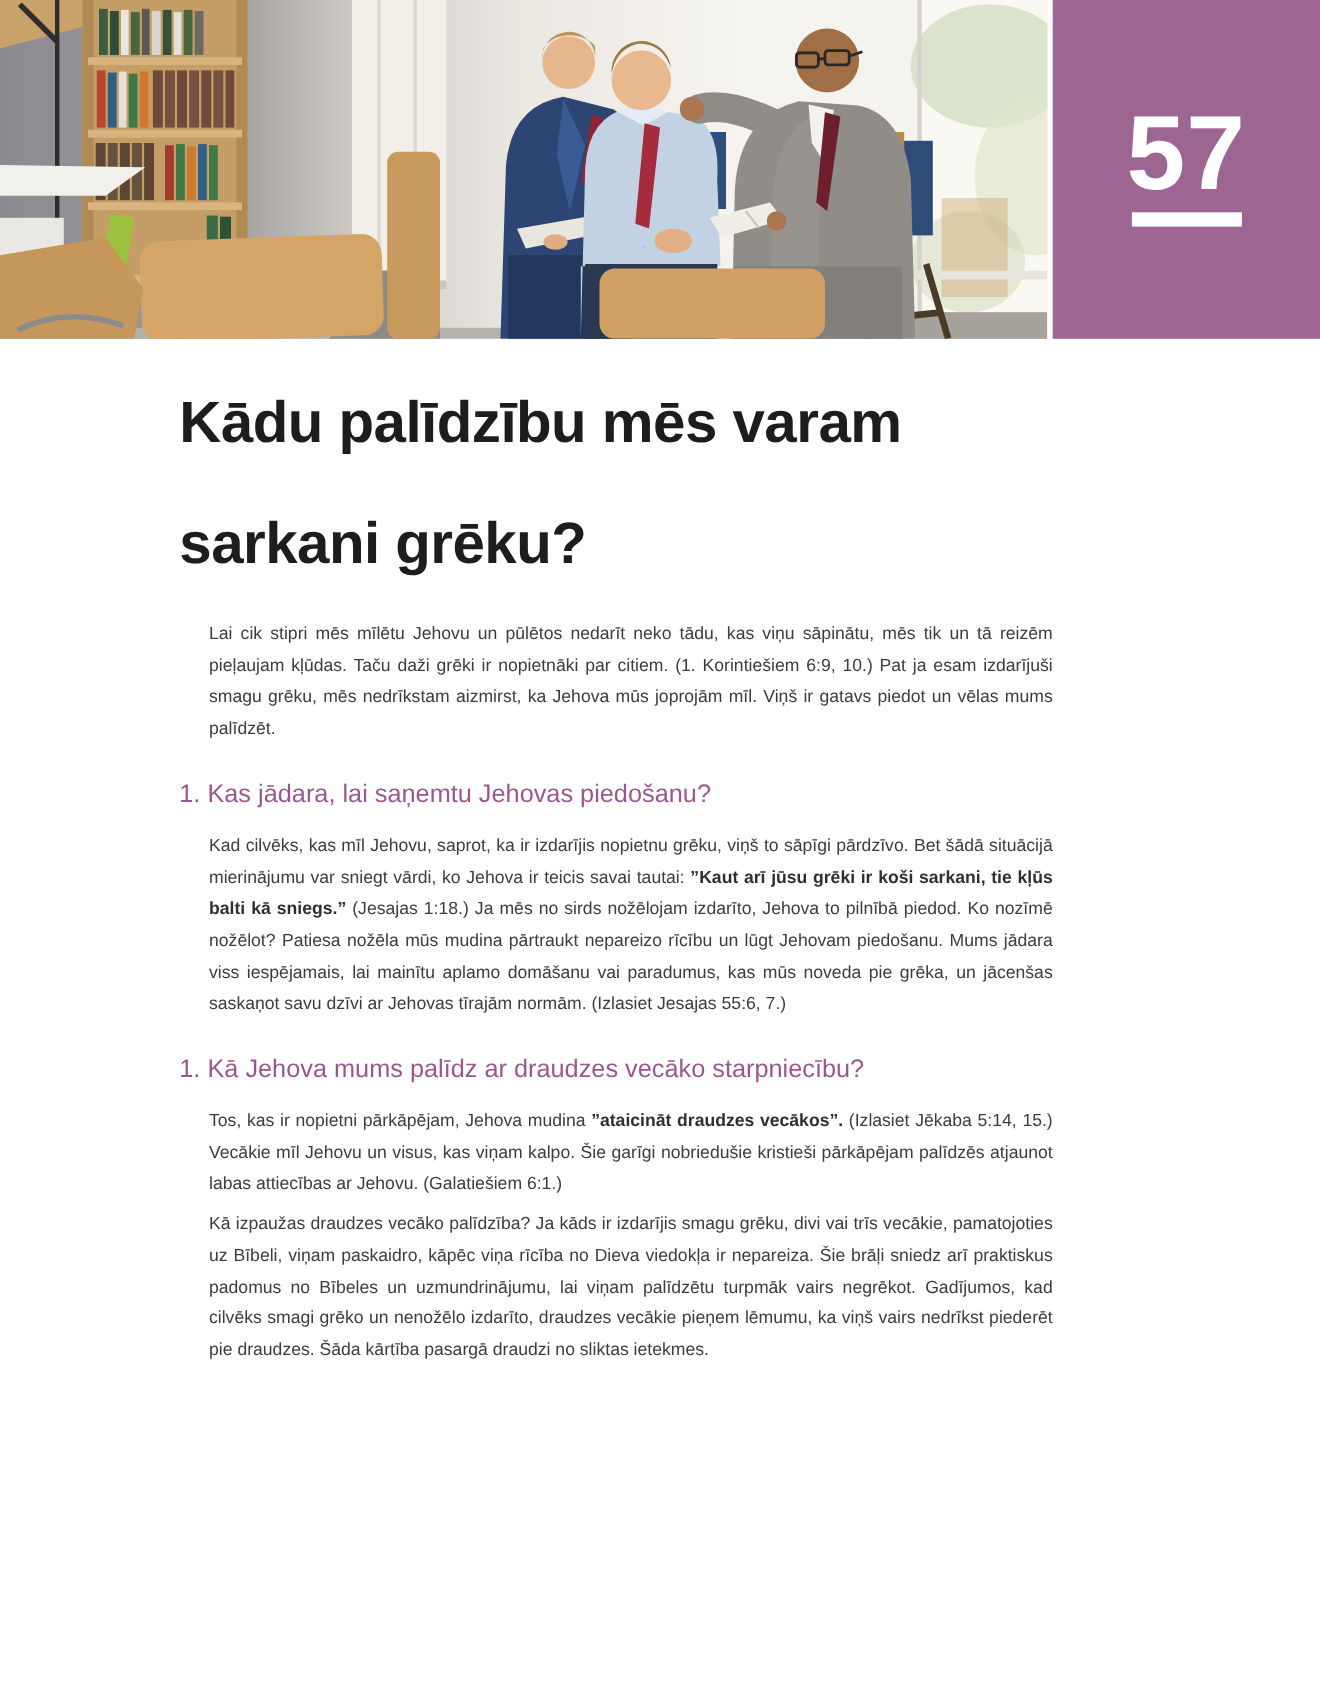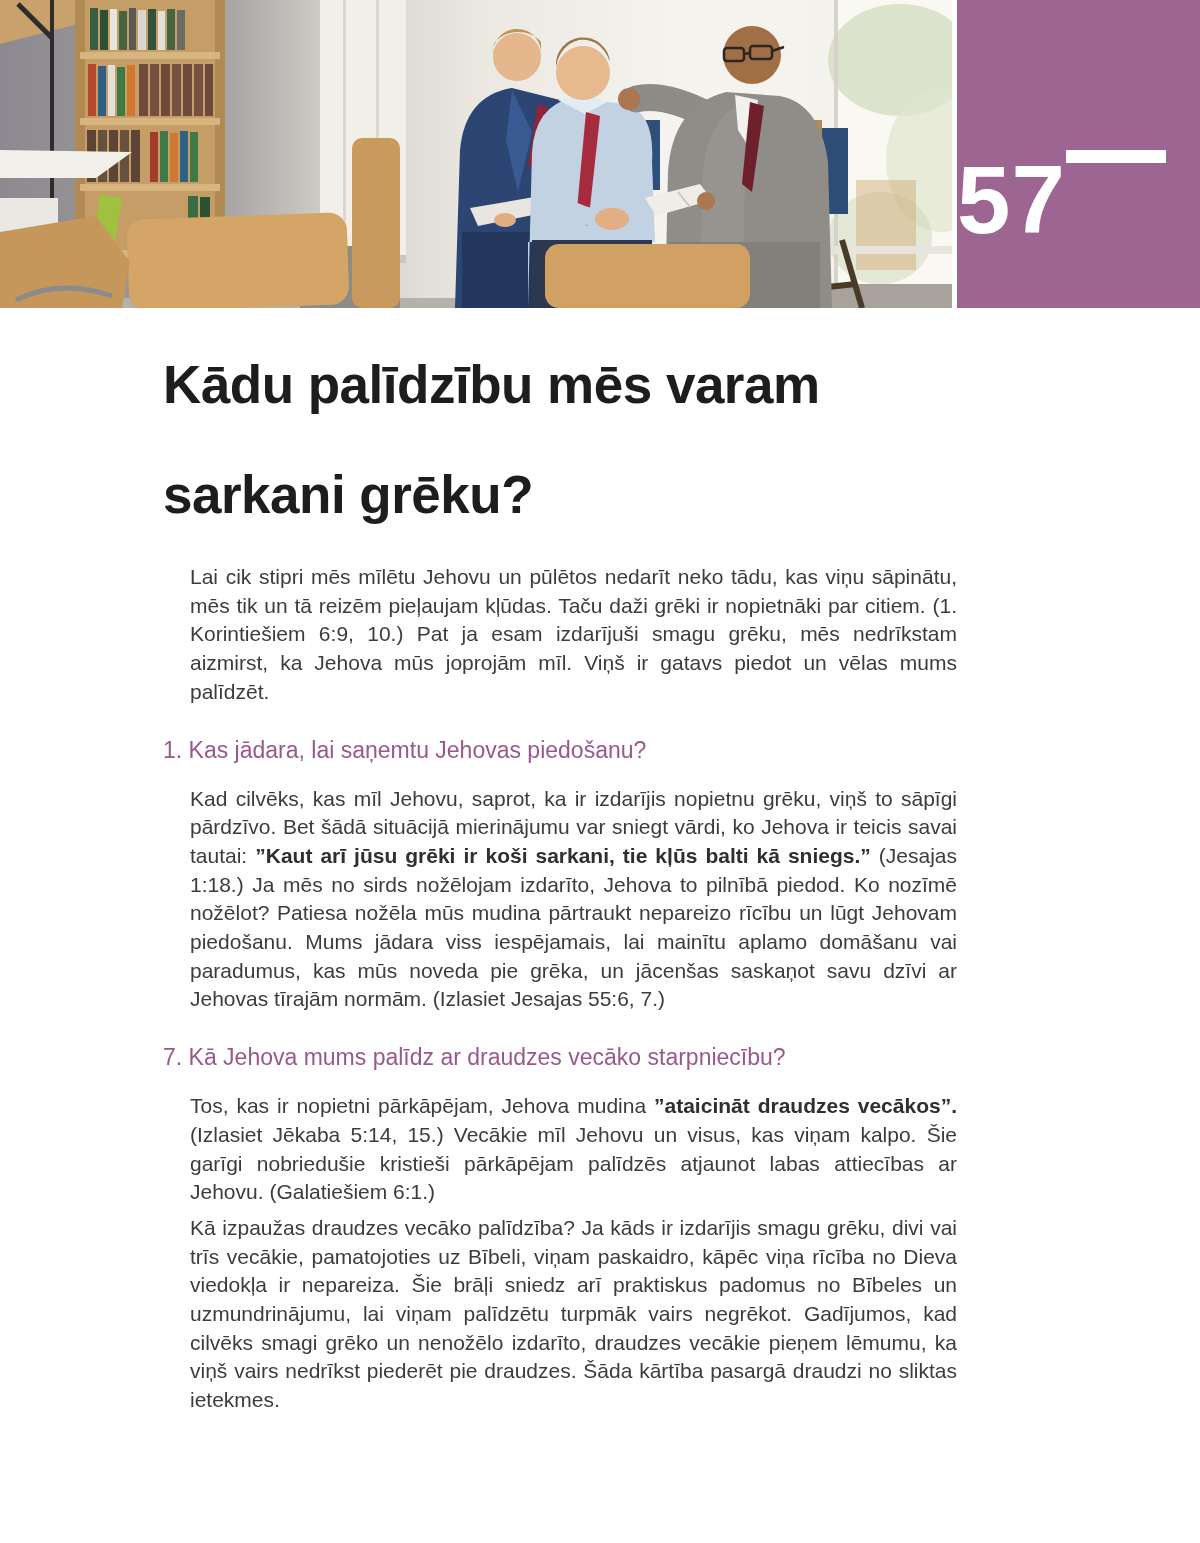--- a/index.html
+++ b/index.html
@@ -10,38 +10,38 @@
   }
   .page{width:1200px;height:1543px;background:#ffffff;position:relative;}
 
   
   .hero{position:relative;width:1200px;height:308px;}
   .photo-wrap{position:absolute;left:0;top:0;width:952px;height:308px;overflow:hidden;background:#d8d5d0;}
   .photo-wrap svg{display:block;}
   .lesson-badge{
     position:absolute;left:957px;top:0;width:243px;height:308px;
     background:#9d6692;color:#ffffff;
-    display:flex;align-items:center;justify-content:flex-start;
+    display:flex;flex-direction:column;align-items:center;justify-content:flex-start;
   }
   .lesson-number{
     font-size:96px;font-weight:700;line-height:96px;letter-spacing:1px;
     margin-top:92px;
   }
   .lesson-underline{width:100px;height:13px;background:#ffffff;margin-top:5px;}
 
   
   .content{margin:0 0 0 163px;width:794px;color:#3c3c3c;}
   h1.page-title{
     margin:49px 0 0 0;
     font-size:53px;line-height:55px;font-weight:700;color:#1d1d1b;
     letter-spacing:-0.5px;
   }
   .para{
     margin:0 0 0 27px;width:767px;box-sizing:border-box;
-    font-size:21px;line-height:28.7px;text-align:justify;color:#3c3c3c;
+    font-size:16px;line-height:28.7px;text-align:justify;color:#3c3c3c;
   }
   .para b{font-weight:700;color:#2f2f2f;}
   .intro{margin-top:41px;}
   h2.section-heading{
     margin:29px 0 0 0;
     font-size:23px;line-height:29px;font-weight:400;color:#99588d;
   }
   .after-heading{margin-top:20px;}
   .follow-para{margin-top:7px;}
 </style>
@@ -229,20 +229,20 @@
       <br>
       <span>sarkani grēku?</span>
     </h1>
 
     <p class="para intro">Lai cik stipri mēs mīlētu Jehovu un pūlētos nedarīt neko tādu, kas viņu sāpinātu, mēs tik un tā reizēm pieļaujam kļūdas. Taču daži grēki ir nopietnāki par citiem. (1. Korintiešiem 6:9, 10.) Pat ja esam izdarījuši smagu grēku, mēs nedrīkstam aizmirst, ka Jehova mūs joprojām mīl. Viņš ir gatavs piedot un vēlas mums palīdzēt.</p>
 
     <h2 class="section-heading">1. Kas jādara, lai saņemtu Jehovas piedošanu?</h2>
 
     <p class="para after-heading"><span>Kad cilvēks, kas mīl Jehovu, saprot, ka ir izdarījis nopietnu grēku, viņš to sāpīgi pārdzīvo. Bet šādā situācijā mierinājumu var sniegt vārdi, ko Jehova ir teicis savai tautai: </span><b>”Kaut arī jūsu grēki ir koši sarkani, tie kļūs balti kā sniegs.”</b><span> (Jesajas 1:18.) Ja mēs no sirds nožēlojam izdarīto, Jehova to pilnībā piedod. Ko nozīmē nožēlot? Patiesa nožēla mūs mudina pārtraukt nepareizo rīcību un lūgt Jehovam piedošanu. Mums jādara viss iespējamais, lai mainītu aplamo domāšanu vai paradumus, kas mūs noveda pie grēka, un jācenšas saskaņot savu dzīvi ar Jehovas tīrajām normām. (Izlasiet Jesajas 55:6, 7.)</span></p>
 
-    <h2 class="section-heading">7. Kā Jehova mums palīdz ar draudzes vecāko starpniecību?</h2>
+    <h2 class="section-heading">1. Kā Jehova mums palīdz ar draudzes vecāko starpniecību?</h2>
 
     <p class="para after-heading"><span>Tos, kas ir nopietni pārkāpējam, Jehova mudina </span><b>”ataicināt draudzes vecākos”.</b><span> (Izlasiet Jēkaba 5:14, 15.) Vecākie mīl Jehovu un visus, kas viņam kalpo. Šie garīgi nobriedušie kristieši pārkāpējam palīdzēs atjaunot labas attiecības ar Jehovu. (Galatiešiem 6:1.)</span></p>
 
     <p class="para follow-para"><span>Kā izpaužas draudzes vecāko palīdzība? Ja kāds ir izdarījis smagu grēku, divi vai trīs vecākie, pamatojoties uz Bībeli, viņam paskaidro, kāpēc viņa rīcība no Dieva viedokļa ir nepareiza. Šie brāļi sniedz arī praktiskus padomus no Bībeles un uzmundrinājumu, lai viņam palīdzētu turpmāk vairs negrēkot. Gadījumos, kad cilvēks smagi grēko un nenožēlo izdarīto, draudzes vecākie pieņem lēmumu, ka viņš vairs nedrīkst piederēt pie draudzes. Šāda kārtība pasargā draudzi no sliktas ietekmes.</span></p>
 
   </main>
 </div>
 
 </body></html>

